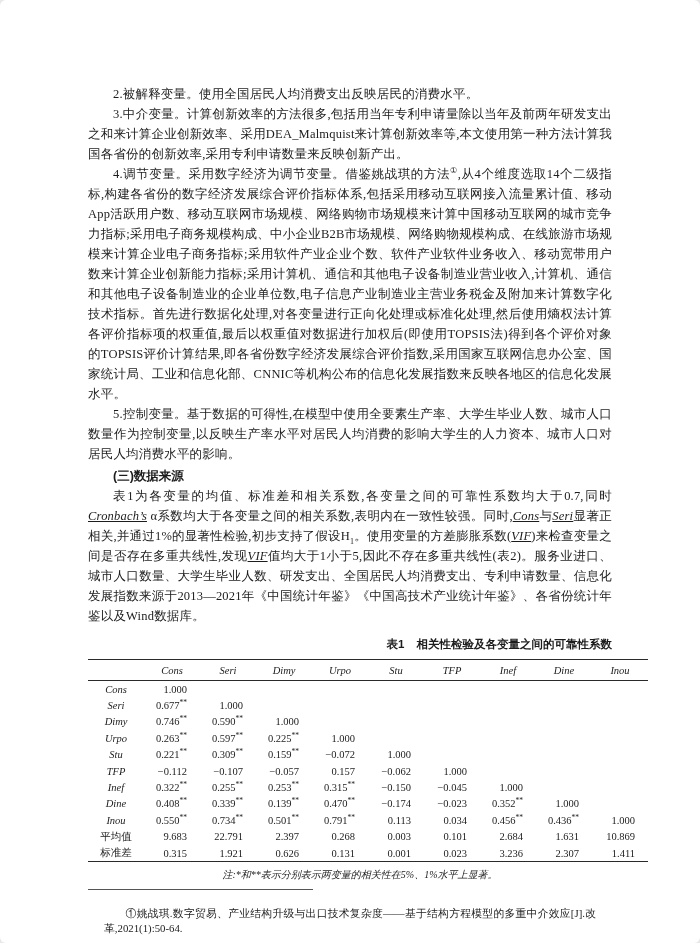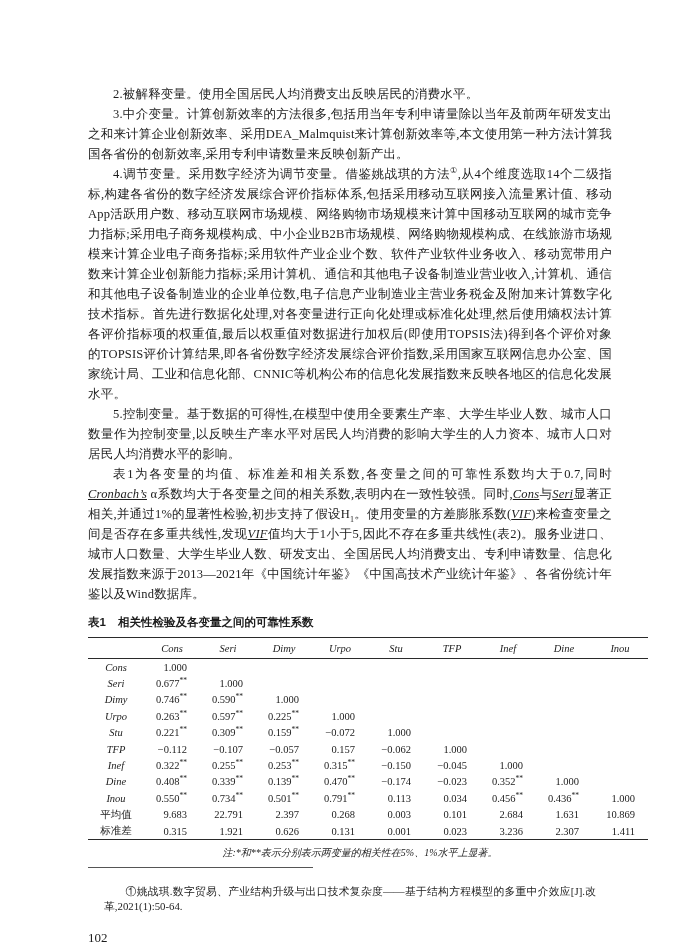--- a/index.html
+++ b/index.html
@@ -1,35 +1,35 @@
 <!DOCTYPE html>
 <html><head>
 <meta charset="utf-8">
 <style>
   html,body { margin:0; padding:0; background:#e8e8e8; }
   .page {
     width:700px; height:943px; margin:0 auto; background:#ffffff;
     position:relative; overflow:hidden; box-sizing:border-box;
-    font-family:"Liberation Serif","DejaVu Serif",serif; color:#1c1c1c;
+    font-family:"Liberation Serif","DejaVu Serif",serif; color:#1c1c1c;border-radius:6px;
   }
   .content { padding:84px 88px 0 88px; box-sizing:border-box; }
   .para {
     font-size:12.5px; line-height:20px; text-align:justify;
     text-indent:2em; margin:0; letter-spacing:0.2px;
   }
   .heading {
     font-family:"Liberation Sans","DejaVu Sans",sans-serif;
     font-size:12.5px; line-height:20px; font-weight:bold;
     text-indent:2em; margin:2px 0 0 0;
   }
   .it { font-style:italic;text-decoration:underline; }
   .para sup, .para sub { font-size:8px; line-height:0; }
   .tbl-title {
     font-family:"Liberation Sans","DejaVu Sans",sans-serif;
-    font-weight:bold; font-size:11.5px; text-align:left;
+    font-weight:bold; font-size:11.5px; text-align:right;
     margin:11px 0 7px 0;
   }
   .tbl-title .tgap { display:inline-block; width:12px; }
   table.corr {
     width:100%; border-collapse:collapse; table-layout:fixed;
     border-top:1.6px solid #2a2a2a; border-bottom:1.6px solid #2a2a2a;
     font-size:10.5px;
   }
   table.corr thead th {
     font-weight:normal; font-style:italic; text-align:center;
@@ -58,20 +58,21 @@
 <body>
 
 <div class="page">
   <main class="content">
 
     <p class="para"><span>2.被解释变量。使用全国居民人均消费支出反映居民的消费水平。</span></p>
     <p class="para"><span>3.中介变量。计算创新效率的方法很多,包括用当年专利申请量除以当年及前两年研发支出之和来计算企业创新效率、采用DEA_Malmquist来计算创新效率等,本文使用第一种方法计算我国各省份的创新效率,采用专利申请数量来反映创新产出。</span></p>
     <p class="para"><span>4.调节变量。采用数字经济为调节变量。借鉴姚战琪的方法</span><sup>①</sup><span>,从4个维度选取14个二级指标,构建各省份的数字经济发展综合评价指标体系,包括采用移动互联网接入流量累计值、移动App活跃用户数、移动互联网市场规模、网络购物市场规模来计算中国移动互联网的城市竞争力指标;采用电子商务规模构成、中小企业B2B市场规模、网络购物规模构成、在线旅游市场规模来计算企业电子商务指标;采用软件产业企业个数、软件产业软件业务收入、移动宽带用户数来计算企业创新能力指标;采用计算机、通信和其他电子设备制造业营业收入,计算机、通信和其他电子设备制造业的企业单位数,电子信息产业制造业主营业务税金及附加来计算数字化技术指标。首先进行数据化处理,对各变量进行正向化处理或标准化处理,然后使用熵权法计算各评价指标项的权重值,最后以权重值对数据进行加权后(即使用TOPSIS法)得到各个评价对象的TOPSIS评价计算结果,即各省份数字经济发展综合评价指数,采用国家互联网信息办公室、国家统计局、工业和信息化部、CNNIC等机构公布的信息化发展指数来反映各地区的信息化发展水平。</span></p>
     <p class="para"><span>5.控制变量。基于数据的可得性,在模型中使用全要素生产率、大学生毕业人数、城市人口数量作为控制变量,以反映生产率水平对居民人均消费的影响大学生的人力资本、城市人口对居民人均消费水平的影响。</span></p>
 
+    <h3 class="heading">(三)数据来源</h3>
 
     <p class="para"><span>表1为各变量的均值、标准差和相关系数,各变量之间的可靠性系数均大于0.7,同时</span><span class="it">Cronbach’s</span><span> α系数均大于各变量之间的相关系数,表明内在一致性较强。同时,</span><span class="it">Cons</span><span>与</span><span class="it">Seri</span><span>显著正相关,并通过1%的显著性检验,初步支持了假设H</span><sub>1</sub><span>。使用变量的方差膨胀系数(</span><span class="it">VIF</span><span>)来检查变量之间是否存在多重共线性,发现</span><span class="it">VIF</span><span>值均大于1小于5,因此不存在多重共线性(表2)。服务业进口、城市人口数量、大学生毕业人数、研发支出、全国居民人均消费支出、专利申请数量、信息化发展指数来源于2013—2021年《中国统计年鉴》《中国高技术产业统计年鉴》、各省份统计年鉴以及Wind数据库。</span></p>
 
     <div class="tbl-title">
       <span>表1</span><span class="tgap"></span><span>相关性检验及各变量之间的可靠性系数</span>
     </div>
 
     <table class="corr">
       <thead>
         <tr id="corr-head">

